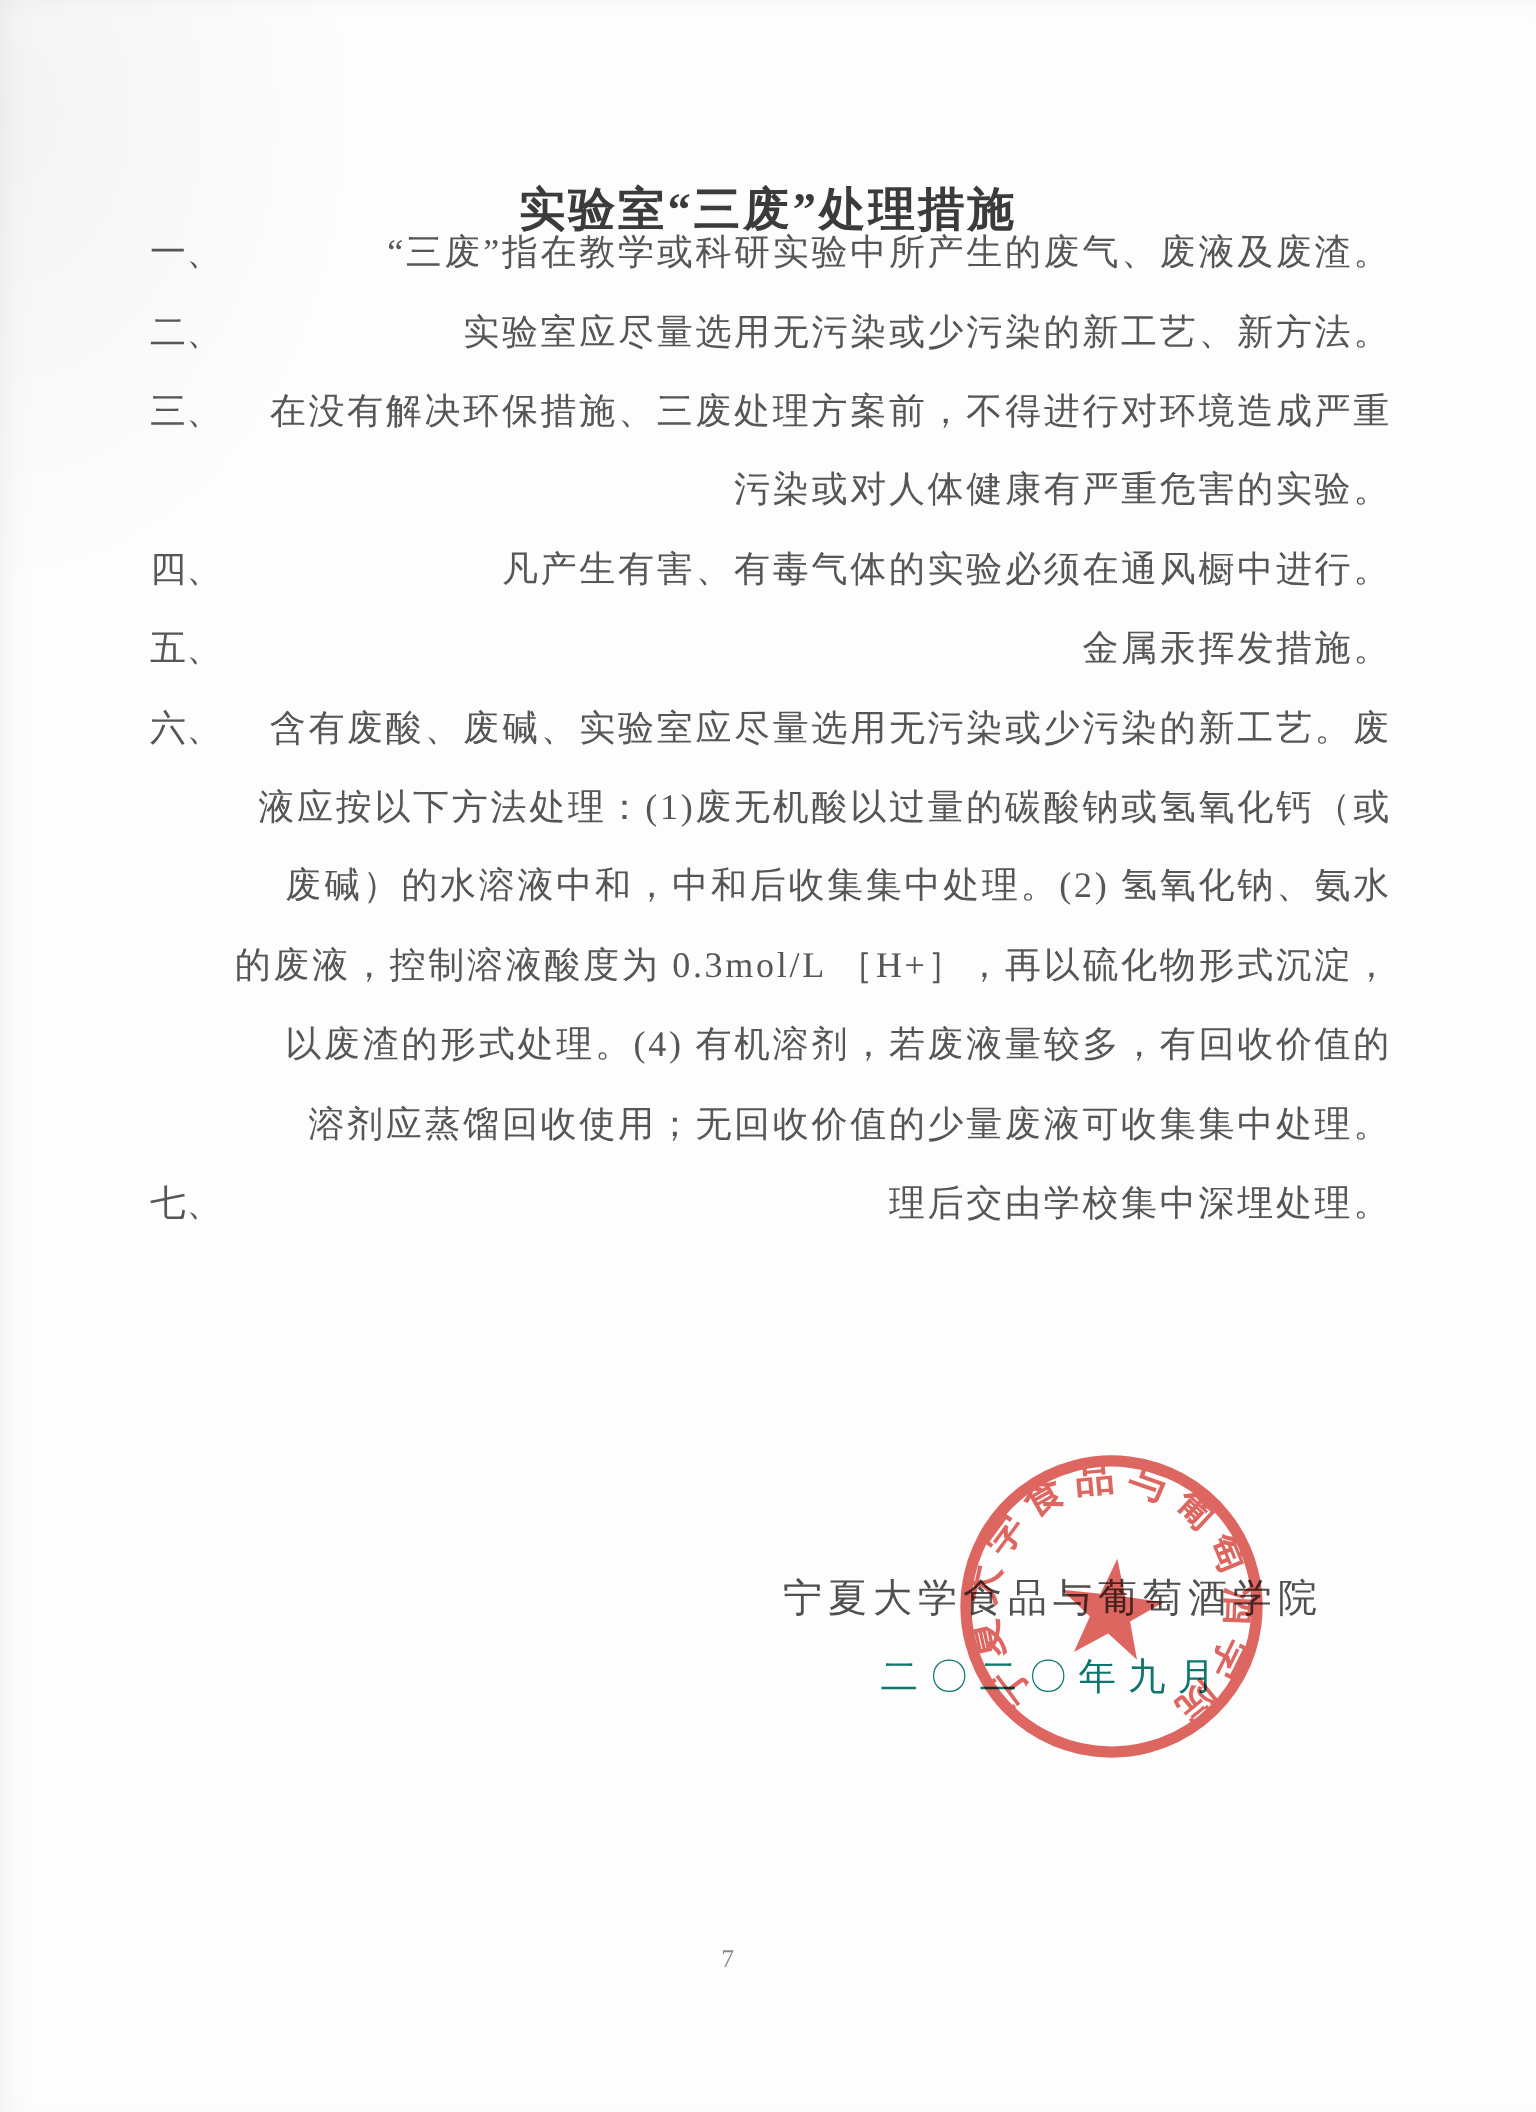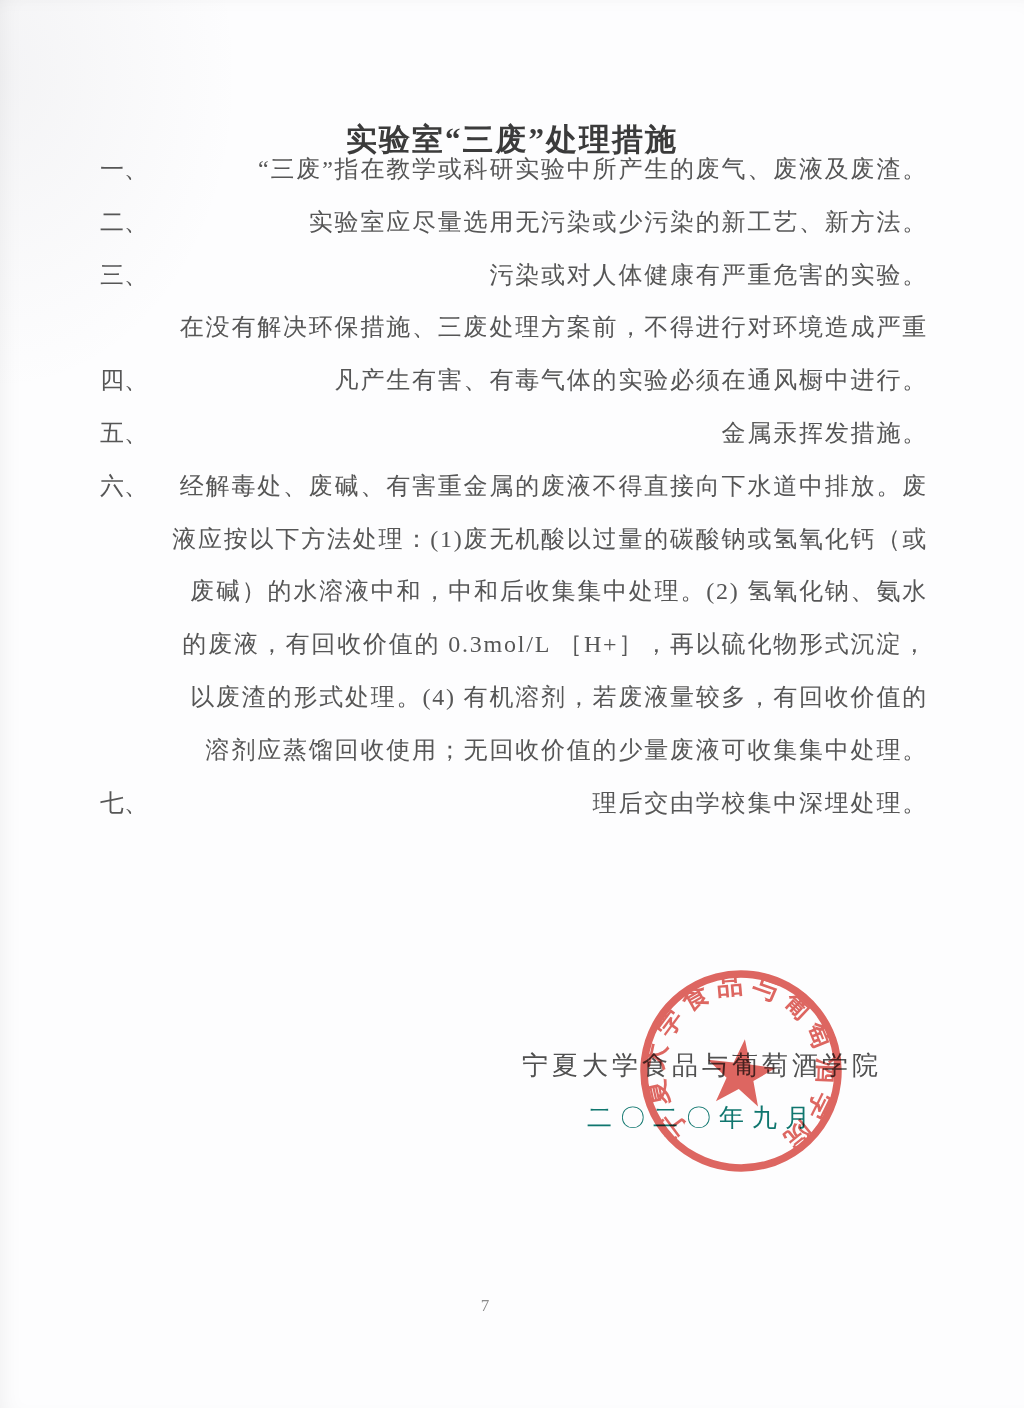--- a/index.html
+++ b/index.html
@@ -80,43 +80,43 @@
       </div>
       <div class="item">
         <span class="num">二、</span>
         <div class="item-body">
           <div class="line">实验室应尽量选用无污染或少污染的新工艺、新方法。</div>
         </div>
       </div>
       <div class="item">
         <span class="num">三、</span>
         <div class="item-body">
+          <div class="line">在没有解决环保措施、三废处理方案前，不得进行对环境造成严重</div>
           <div class="line">污染或对人体健康有严重危害的实验。</div>
-          <div class="line">在没有解决环保措施、三废处理方案前，不得进行对环境造成严重</div>
         </div>
       </div>
       <div class="item">
         <span class="num">四、</span>
         <div class="item-body">
           <div class="line">凡产生有害、有毒气体的实验必须在通风橱中进行。</div>
         </div>
       </div>
       <div class="item">
         <span class="num">五、</span>
         <div class="item-body">
           <div class="line">金属汞挥发措施。</div>
         </div>
       </div>
       <div class="item">
         <span class="num">六、</span>
         <div class="item-body">
-          <div class="line">经解毒处、废碱、有害重金属的废液不得直接向下水道中排放。废</div>
+          <div class="line">含有废酸、废碱、实验室应尽量选用无污染或少污染的新工艺。废</div>
           <div class="line">液应按以下方法处理：(1)废无机酸以过量的碳酸钠或氢氧化钙（或</div>
           <div class="line">废碱）的水溶液中和，中和后收集集中处理。(2) 氢氧化钠、氨水</div>
-          <div class="line">的废液，有回收价值的 0.3mol/L ［H+］，再以硫化物形式沉淀，</div>
+          <div class="line">的废液，控制溶液酸度为 0.3mol/L ［H+］，再以硫化物形式沉淀，</div>
           <div class="line">以废渣的形式处理。(4) 有机溶剂，若废液量较多，有回收价值的</div>
           <div class="line">溶剂应蒸馏回收使用；无回收价值的少量废液可收集集中处理。</div>
         </div>
       </div>
       <div class="item">
         <span class="num">七、</span>
         <div class="item-body">
           <div class="line">理后交由学校集中深埋处理。</div>
         </div>
       </div>

